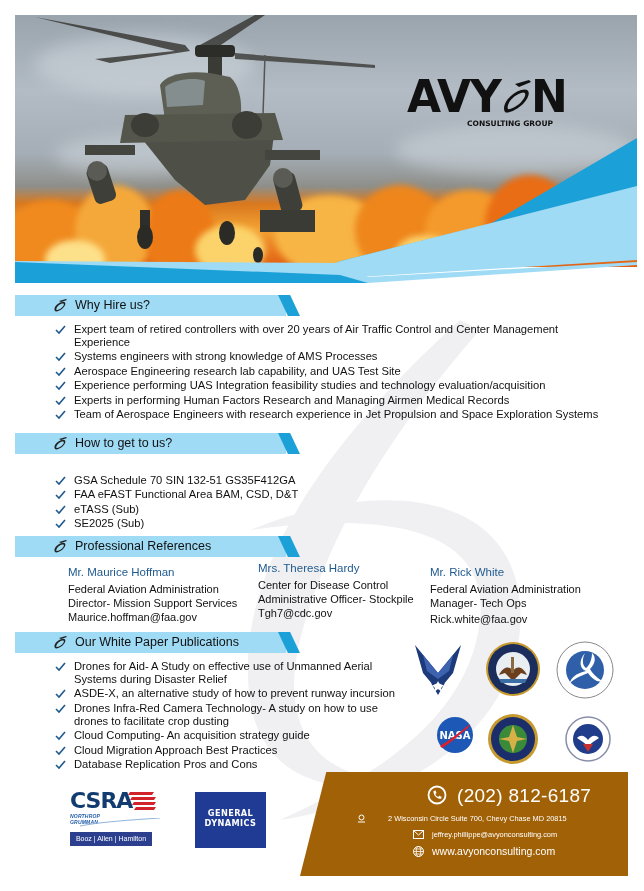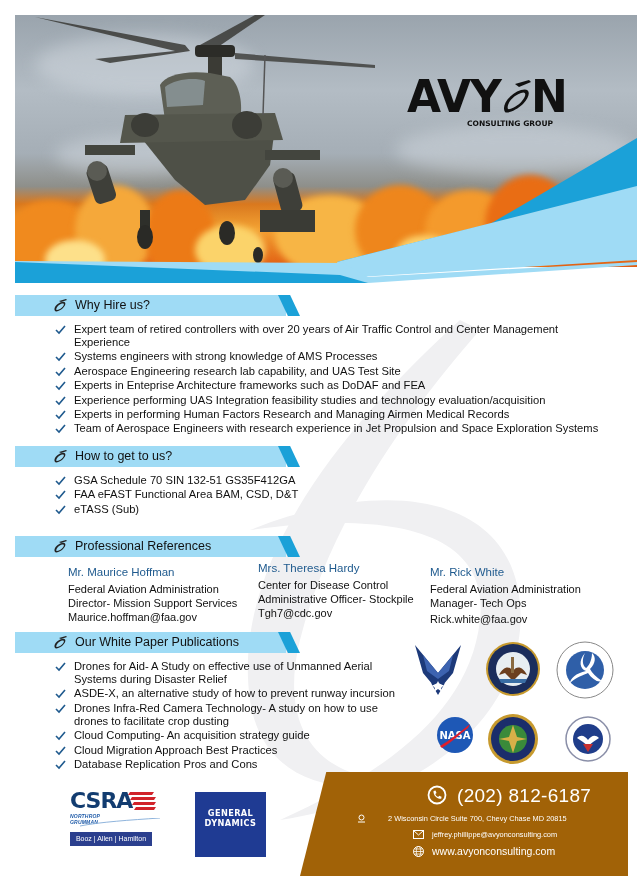--- a/index.html
+++ b/index.html
@@ -50,21 +50,21 @@
   .contact .addr-icon { position:absolute; left:57px; top:42px; width:9px; height:9px; }
   .contact .email { position:absolute; left:132px; top:58px; font-size:7.4px; white-space:nowrap; }
   .contact .email-icon { position:absolute; left:113px; top:58px; width:11px; height:9px; }
   .contact .web { position:absolute; left:132px; top:73px; font-size:10.5px; white-space:nowrap; }
   .contact .web-icon { position:absolute; left:113px; top:74px; width:11px; height:11px; }
 
   .partners { z-index:3; }
   .csra-word { position:absolute; left:70px; top:788px; font-family:"DejaVu Sans", sans-serif; font-weight:bold; font-size:22px; color:#123c70; letter-spacing:-1px; }
   .ng-word { position:absolute; left:70px; top:813px; font-size:5px; font-style:italic; font-weight:bold; color:#1e5aa8; letter-spacing:.2px; }
   .booz { position:absolute; left:70px; top:832px; width:82px; height:14px; background:#2b3f8e; color:#fff; font-size:7px; line-height:14px; text-align:center; }
-  .gd { position:absolute; left:195px; top:792px; width:71px; height:65px; background:#1f3b93; color:#fff;
+  .gd { position:absolute; left:195px; top:792px; width:71px; height:56px; background:#1f3b93; color:#fff;
         font-family:"DejaVu Sans", sans-serif; font-weight:bold; font-size:8.2px; line-height:10px; text-align:center; padding-top:16px; box-sizing:border-box; letter-spacing:.4px; }
 </style>
 </head>
 <body>
 
 <svg class="abs watermark" viewBox="0 0 520 520">
   <path d="M 310 20 C 200 120, 80 260, 100 400 C 110 470, 170 500, 250 480 C 160 480, 130 420, 150 340 C 180 220, 260 110, 330 30 Z" fill="#f0f0f2"></path>
   <path d="M 100 230 C 250 170, 380 200, 370 330 C 360 430, 260 500, 130 520 C 240 470, 320 410, 330 320 C 340 230, 240 210, 100 230 Z" fill="#f0f0f2"></path>
 </svg>
 
@@ -140,51 +140,51 @@
         <path d="M1 6 L4 9 L10 2" stroke="#1f5a8e" stroke-width="1.6" fill="none"></path>
       </svg><span>Expert team of retired controllers with over 20 years of Air Traffic Control and Center Management Experience</span></li>
   <li><svg class="chk" viewBox="0 0 11 11">
         <path d="M1 6 L4 9 L10 2" stroke="#1f5a8e" stroke-width="1.6" fill="none"></path>
       </svg><span>Systems engineers with strong knowledge of AMS Processes</span></li>
   <li><svg class="chk" viewBox="0 0 11 11">
         <path d="M1 6 L4 9 L10 2" stroke="#1f5a8e" stroke-width="1.6" fill="none"></path>
       </svg><span>Aerospace Engineering research lab capability, and UAS Test Site</span></li>
   <li><svg class="chk" viewBox="0 0 11 11">
         <path d="M1 6 L4 9 L10 2" stroke="#1f5a8e" stroke-width="1.6" fill="none"></path>
-      </svg><span>Experts in Enteprise Architecture frameworks such as DoDAF and FEA</span></li>
-  <li><svg class="chk" viewBox="0 0 11 11">
-        <path d="M1 6 L4 9 L10 2" stroke="#1f5a8e" stroke-width="1.6" fill="none"></path>
       </svg><span>Experience performing UAS Integration feasibility studies and technology evaluation/acquisition</span></li>
   <li><svg class="chk" viewBox="0 0 11 11">
         <path d="M1 6 L4 9 L10 2" stroke="#1f5a8e" stroke-width="1.6" fill="none"></path>
       </svg><span>Experts in performing Human Factors Research and Managing Airmen Medical Records</span></li>
   <li><svg class="chk" viewBox="0 0 11 11">
         <path d="M1 6 L4 9 L10 2" stroke="#1f5a8e" stroke-width="1.6" fill="none"></path>
       </svg><span>Team of Aerospace Engineers with research experience in Jet Propulsion and Space Exploration Systems</span></li>
 </ul>
 
-<div class="abs sec-bar" style="top:446px;padding-left:48px;">
+<div class="abs sec-bar" style="top:433px;padding-left:48px;">
   <div class="light"></div>
     <div class="stripe"></div>
   <svg class="icon" viewBox="0 0 15 15">
       <path d="M2 13 C0 10,4 5,9 4 C14 3,13 8,9 11 C6 13,3 14,2 13 Z M3.5 12 C4.5 12.5,7.5 11,9 9.5 C11.5 7,11.5 5,9 5.5 C5.5 6.5,2.5 10.5,3.5 12Z" fill="#222"></path>
       <path d="M6 3 L13 1 L14 2 L8 4Z" fill="#222"></path>
     </svg>
   <span class="title">How to get to us?</span>
 </div>
 <ul class="abs list" style="left:55px;top:474px;width:300px;">
   <li><svg class="chk" viewBox="0 0 11 11">
         <path d="M1 6 L4 9 L10 2" stroke="#1f5a8e" stroke-width="1.6" fill="none"></path>
       </svg><span>GSA Schedule 70 SIN 132-51  GS35F412GA</span></li>
   <li><svg class="chk" viewBox="0 0 11 11">
         <path d="M1 6 L4 9 L10 2" stroke="#1f5a8e" stroke-width="1.6" fill="none"></path>
       </svg><span>FAA eFAST Functional Area BAM, CSD, D&amp;T</span></li>
   <li><svg class="chk" viewBox="0 0 11 11">
         <path d="M1 6 L4 9 L10 2" stroke="#1f5a8e" stroke-width="1.6" fill="none"></path>
       </svg><span>eTASS (Sub)</span></li>
+  <li><svg class="chk" viewBox="0 0 11 11">
+        <path d="M1 6 L4 9 L10 2" stroke="#1f5a8e" stroke-width="1.6" fill="none"></path>
+      </svg><span>SE2025 (Sub)</span></li>
 </ul>
 
 <div class="abs sec-bar" style="top:536px;">
   <div class="light"></div>
     <div class="stripe"></div>
   <svg class="icon" viewBox="0 0 15 15">
       <path d="M2 13 C0 10,4 5,9 4 C14 3,13 8,9 11 C6 13,3 14,2 13 Z M3.5 12 C4.5 12.5,7.5 11,9 9.5 C11.5 7,11.5 5,9 5.5 C5.5 6.5,2.5 10.5,3.5 12Z" fill="#222"></path>
       <path d="M6 3 L13 1 L14 2 L8 4Z" fill="#222"></path>
     </svg>
   <span class="title">Professional References</span>

